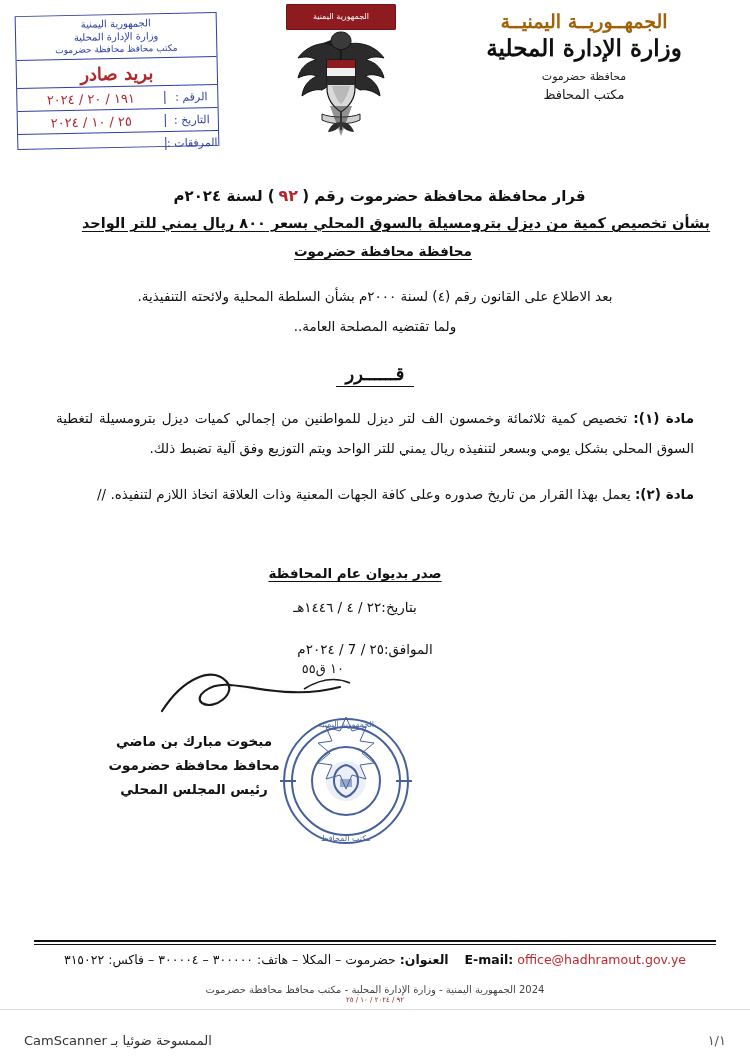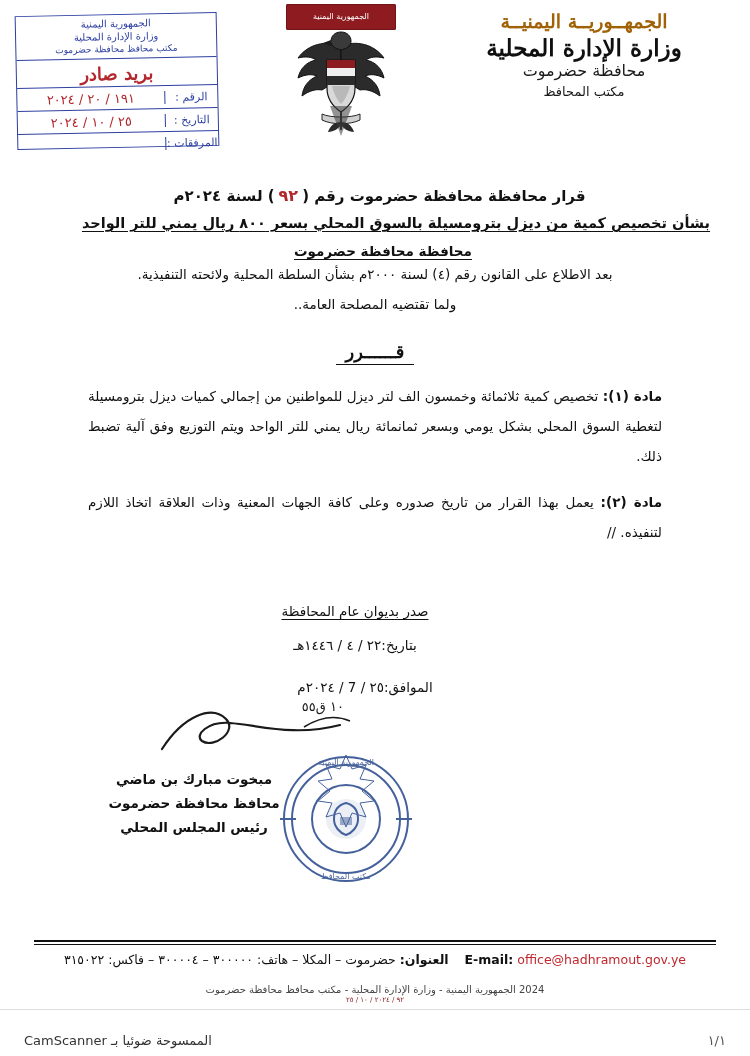--- a/index.html
+++ b/index.html
@@ -22,21 +22,21 @@
   }
   .hdr-r-line1{
     font-family:"DejaVu Serif", serif;
     font-size:19px;font-weight:bold;letter-spacing:0px;
     color:#a16207;
   }
   .hdr-r-line2{
     font-family:"DejaVu Serif", serif;
     font-size:23px;font-weight:bold;margin-top:2px;color:#101010;
   }
-  .hdr-r-line3{font-size:16px;color:#1a1a1a;font-family:"DejaVu Sans",sans-serif;}
+  .hdr-r-line3{font-size:11px;margin-top:9px;color:#1a1a1a;font-family:"DejaVu Sans",sans-serif;}
   .hdr-r-line4{font-size:13px;margin-top:4px;color:#1a1a1a;font-family:"DejaVu Sans",sans-serif;}
 
   
   .emblem{
     position:absolute;left:286px;top:4px;width:110px;height:150px;
   }
   .emblem .banner{
     position:absolute;top:0;left:0;width:110px;height:26px;
     background:#8d1b1f;border-radius:2px;
     color:#fff;font-size:8px;text-align:center;line-height:26px;
@@ -92,21 +92,21 @@
     text-underline-offset:3px;
     padding-left:42px;
   }
   .governorate{
     margin-top:12px;text-align:center;font-size:13.5px;font-weight:bold;
     font-family:"DejaVu Sans",sans-serif;
     text-decoration:underline;text-underline-offset:3px;padding-left:16px;
   }
 
   
-  .body-block{padding:0 88px;}
+  .body-block{padding:0 56px;margin-top:22px;}
   .p-line{
     font-size:13.5px;line-height:30px;text-align:center;
     font-family:"DejaVu Sans",sans-serif;
   }
   .decision-word{
     margin:22px 0 6px;text-align:center;
     font-size:18px;font-weight:bold;letter-spacing:6px;
     font-family:"DejaVu Serif",serif;
   }
   .decision-word .ul{
@@ -115,21 +115,21 @@
   .article{
     margin-top:16px;font-size:13.5px;line-height:30px;text-align:justify;
     font-family:"DejaVu Sans",sans-serif;
     text-align-last:right;
   }
   .article .art-label{font-weight:bold;}
 
   
   .signblock{margin-top:56px;padding:0 56px;}
   .issued{
-    text-align:center;font-size:13.5px;font-weight:normal;
+    text-align:center;font-size:13.5px;font-weight:bold;
     font-family:"DejaVu Sans",sans-serif;
     text-decoration:underline;text-underline-offset:3px;
     margin-right:40px;
   }
   .dateline{
     margin-top:18px;text-align:center;font-size:13.5px;
     font-family:"DejaVu Sans",sans-serif;margin-right:40px;
   }
   .dateline2{
     margin-top:26px;text-align:center;font-size:13.5px;
@@ -258,21 +258,21 @@
   <div class="body-block">
     <div class="p-line">بعد الاطلاع على القانون رقم (٤) لسنة ٢٠٠٠م بشأن السلطة المحلية ولائحته التنفيذية.</div>
     <div class="p-line">ولما تقتضيه المصلحة العامة..</div>
 
     <div class="decision-word">
       <span class="ul">قــــــرر</span>
     </div>
 
     <div class="article">
       <span class="art-label">مادة (١):</span>
-      <span>تخصيص كمية ثلاثمائة وخمسون الف لتر ديزل للمواطنين من إجمالي كميات ديزل بترومسيلة لتغطية السوق المحلي بشكل يومي وبسعر ثمانمائة ريال يمني للتر الواحد ويتم التوزيع وفق آلية تضبط ذلك.</span>
+      <span>تخصيص كمية ثلاثمائة وخمسون الف لتر ديزل للمواطنين من إجمالي كميات ديزل بترومسيلة لتغطية السوق المحلي بشكل يومي وبسعر لتنفيذه ريال يمني للتر الواحد ويتم التوزيع وفق آلية تضبط ذلك.</span>
     </div>
 
     <div class="article">
       <span class="art-label">مادة (٢):</span>
       <span>يعمل بهذا القرار من تاريخ صدوره وعلى كافة الجهات المعنية وذات العلاقة اتخاذ اللازم لتنفيذه. //</span>
     </div>
   </div>
 
   <div class="signblock">
     <div class="issued">صدر بديوان عام المحافظة</div>

